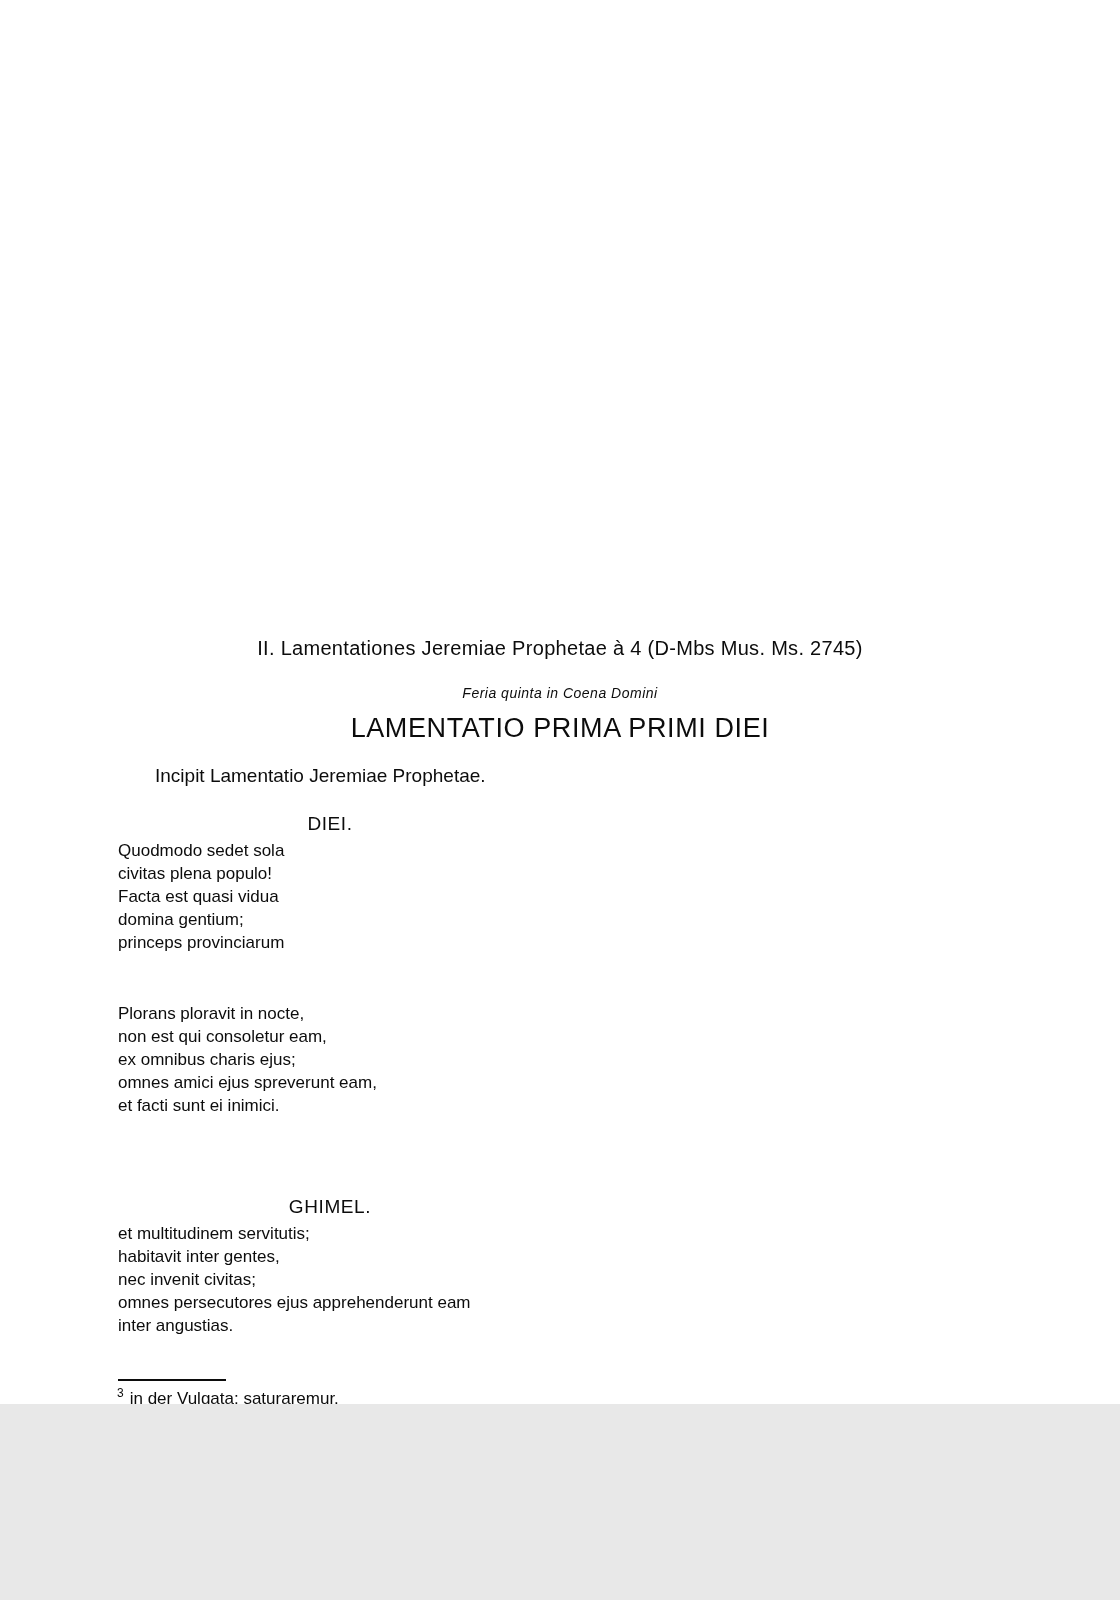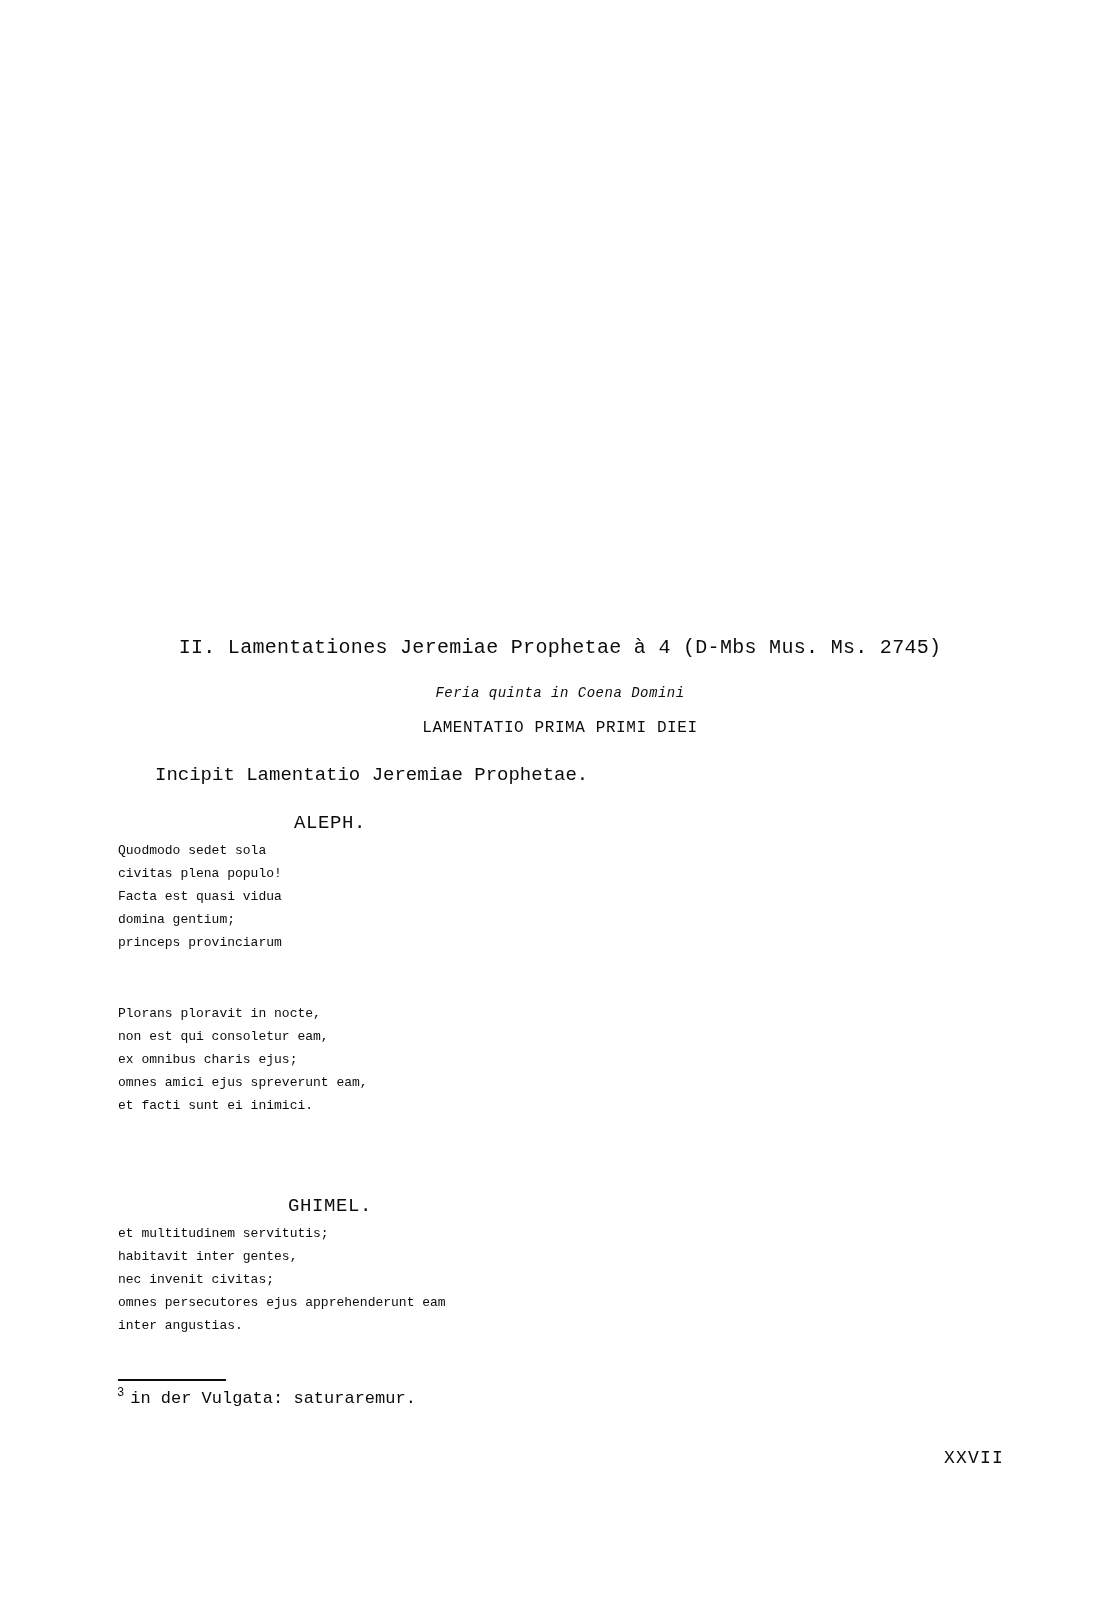--- a/index.html
+++ b/index.html
@@ -3,25 +3,25 @@
 <meta charset="utf-8">
 <style>
   html, body {
     margin: 0;
     padding: 0;
     background: #e8e8e8;
   }
   .page {
     position: relative;
     width: 1120px;
-    height: 1600px;
+    height: 1404px;
     margin: 0 auto;
     background: #ffffff;
     color: #0c0c0c;
-    font-family: Liberation Mono, monospace;
+    font-family: Liberation Sans, sans-serif;
     overflow: hidden;
   }
   .centered-line {
     position: absolute;
     left: 0;
     right: 0;
     text-align: center;
     white-space: nowrap;
   }
   .title {
@@ -32,21 +32,21 @@
   }
   .subtitle {
     top: 682px;
     font-size: 14px;
     line-height: 23px;
     font-style: italic;
     letter-spacing: 0.5px;
   }
   .lamentatio-heading {
     top: 716px;
-    font-size: 16px;
+    font-size: 27px;
     line-height: 24px;
     letter-spacing: 0.6px;
   }
   .incipit {
     position: absolute;
     top: 764px;
     left: 117px;
     font-size: 19px;
     line-height: 23px;
     margin-left: 38px;
@@ -60,21 +60,21 @@
   .stanza-beth   { top: 1002px; }
   .stanza-ghimel { top: 1195px; }
   .stanza-letter {
     text-align: center;
     font-size: 19px;
     line-height: 23px;
     letter-spacing: 0.6px;
     margin-bottom: 4px;
   }
   .verse-line {
-    font-size: 13px;
+    font-size: 17px;
     line-height: 23px;
     white-space: nowrap;
   }
   .footnote-rule {
     position: absolute;
     top: 1379px;
     left: 118px;
     width: 108px;
     height: 0;
     border-top: 2px solid #0c0c0c;
@@ -106,21 +106,21 @@
 
   <div class="centered-line title">II. Lamentationes Jeremiae Prophetae à 4 (D-Mbs Mus. Ms. 2745)</div>
 
   <div class="centered-line subtitle">Feria quinta in Coena Domini</div>
 
   <div class="centered-line lamentatio-heading">LAMENTATIO PRIMA PRIMI DIEI</div>
 
   <div class="incipit">Incipit Lamentatio Jeremiae Prophetae.</div>
 
   <section class="stanza stanza-aleph">
-    <div class="stanza-letter">ALEPH.</div>
+    <div class="stanza-letter">DIEI.</div>
     <div class="verse-line">Quodmodo sedet sola</div>
     <div class="verse-line">civitas plena populo!</div>
     <div class="verse-line">Facta est quasi vidua</div>
     <div class="verse-line">domina gentium;</div>
     <div class="verse-line">princeps provinciarum</div>
   </section>
 
   <section class="stanza stanza-beth">
     <div class="verse-line">Plorans ploravit in nocte,</div>
     <div class="verse-line">non est qui consoletur eam,</div>

